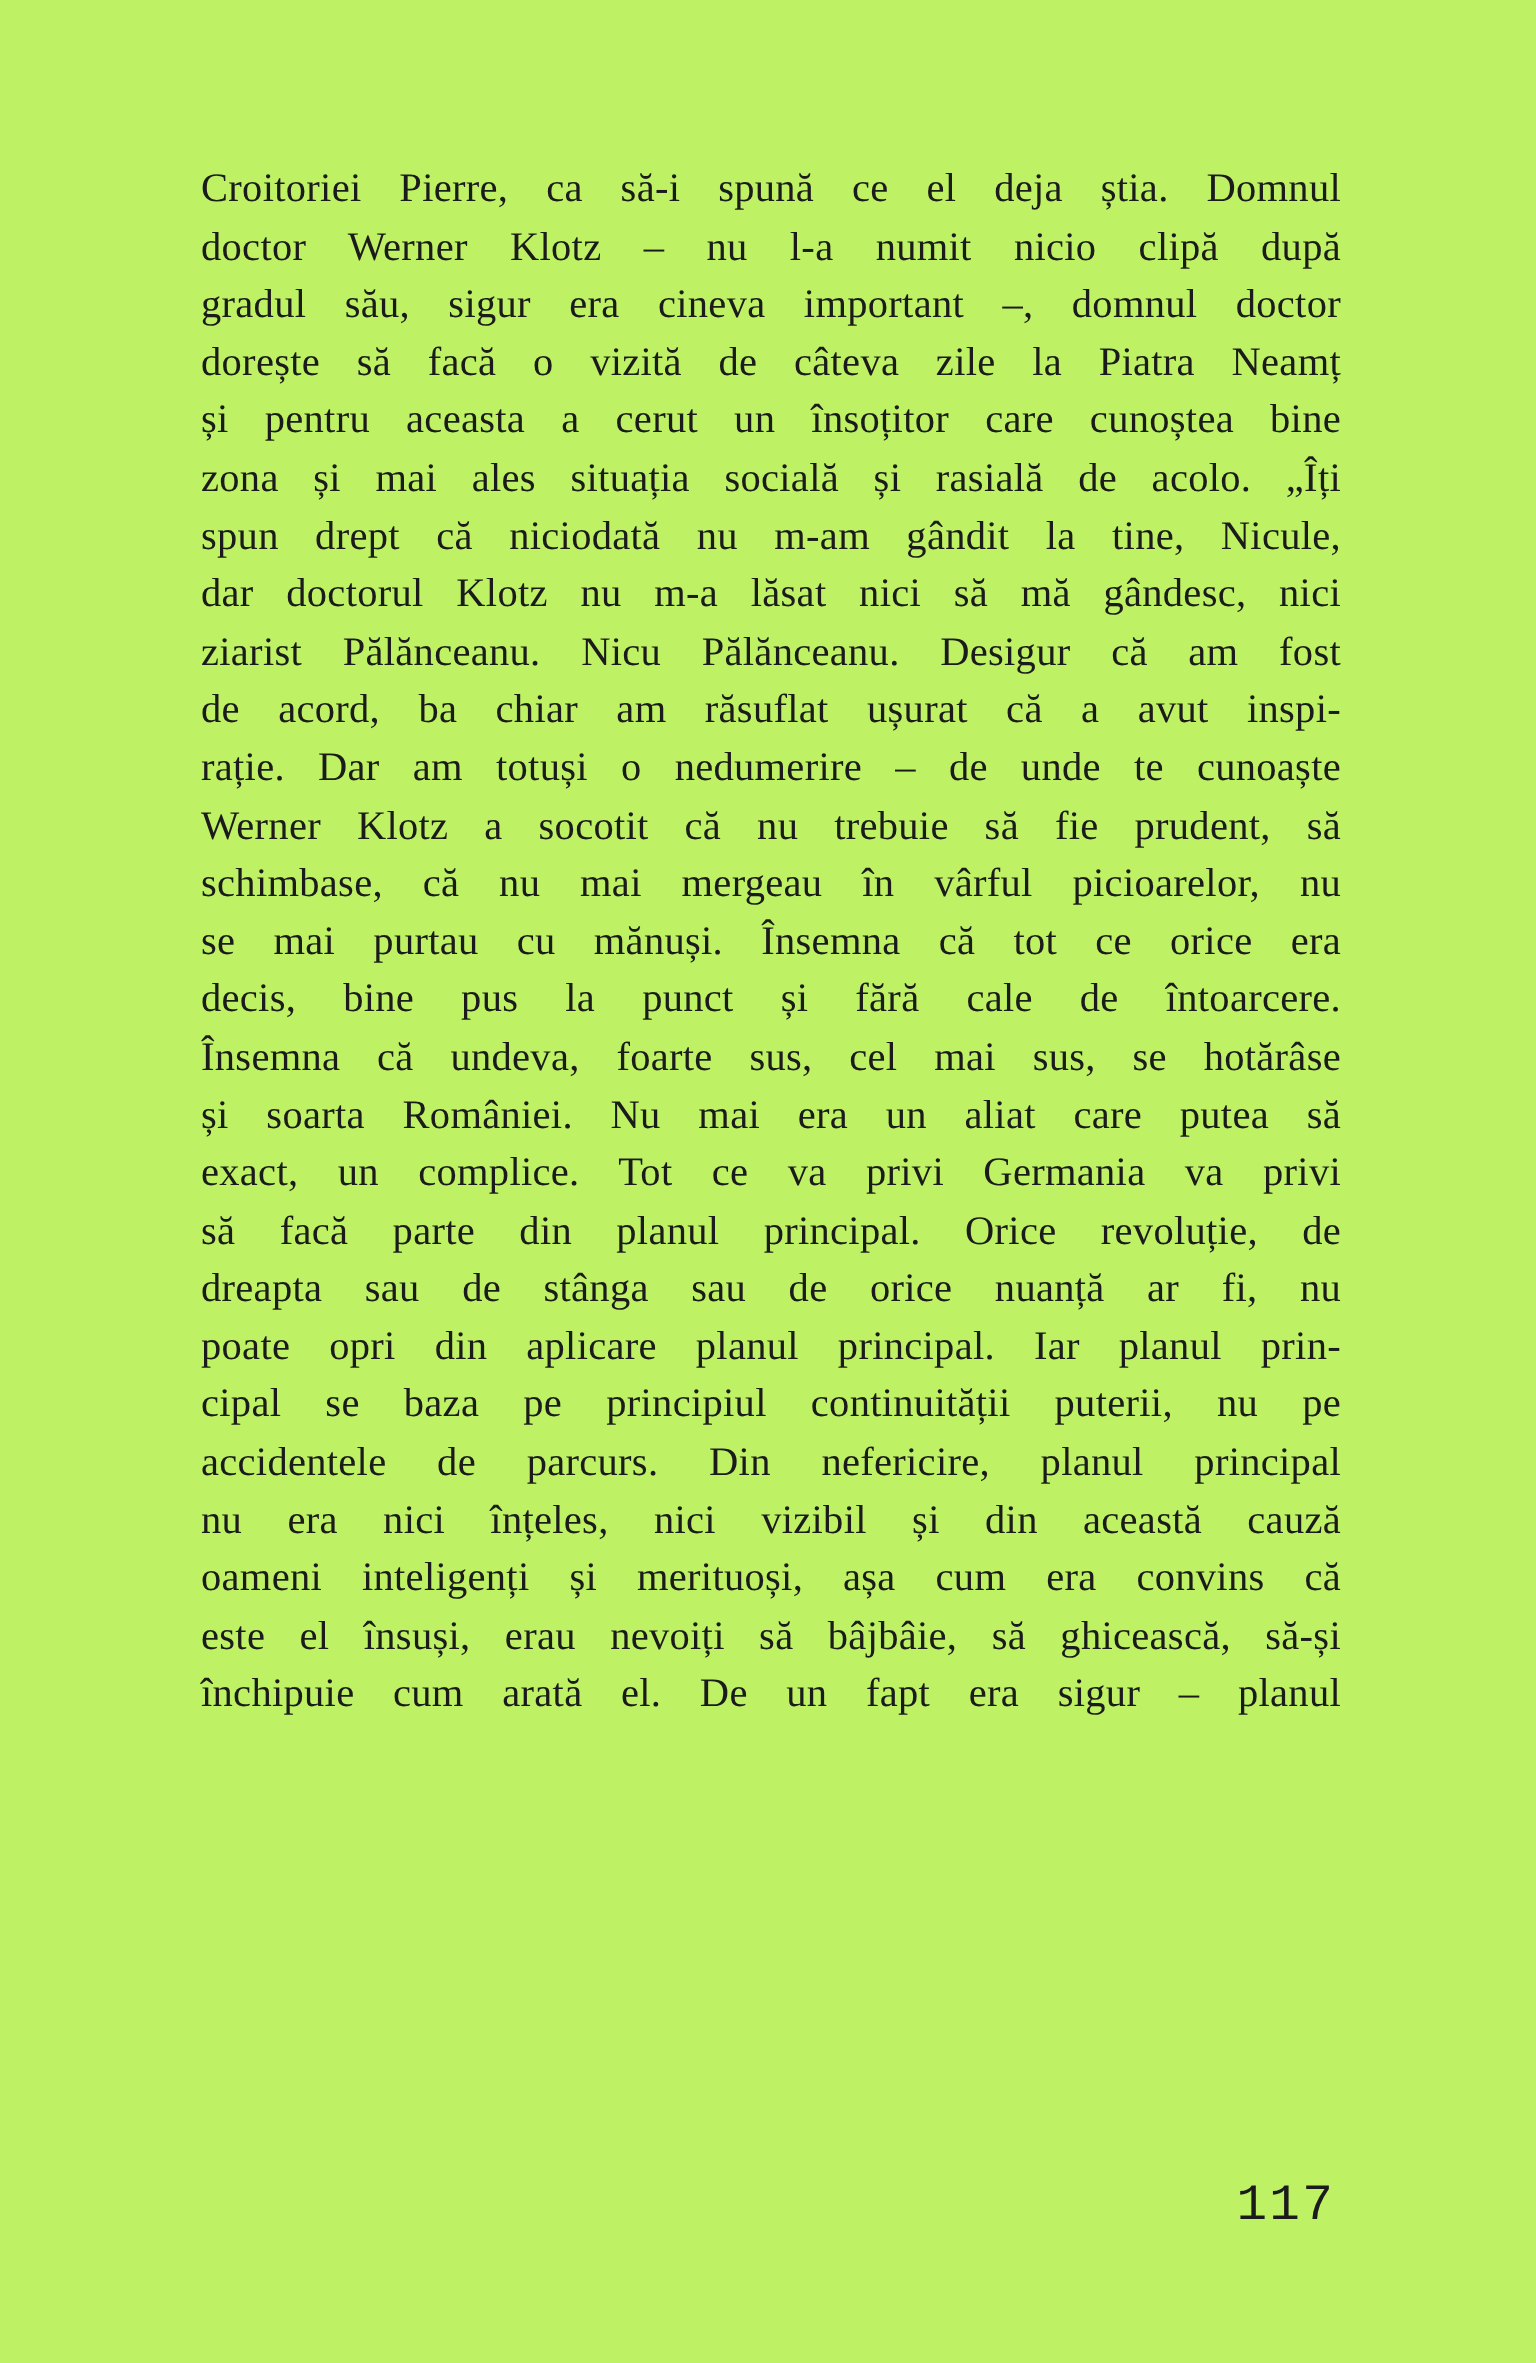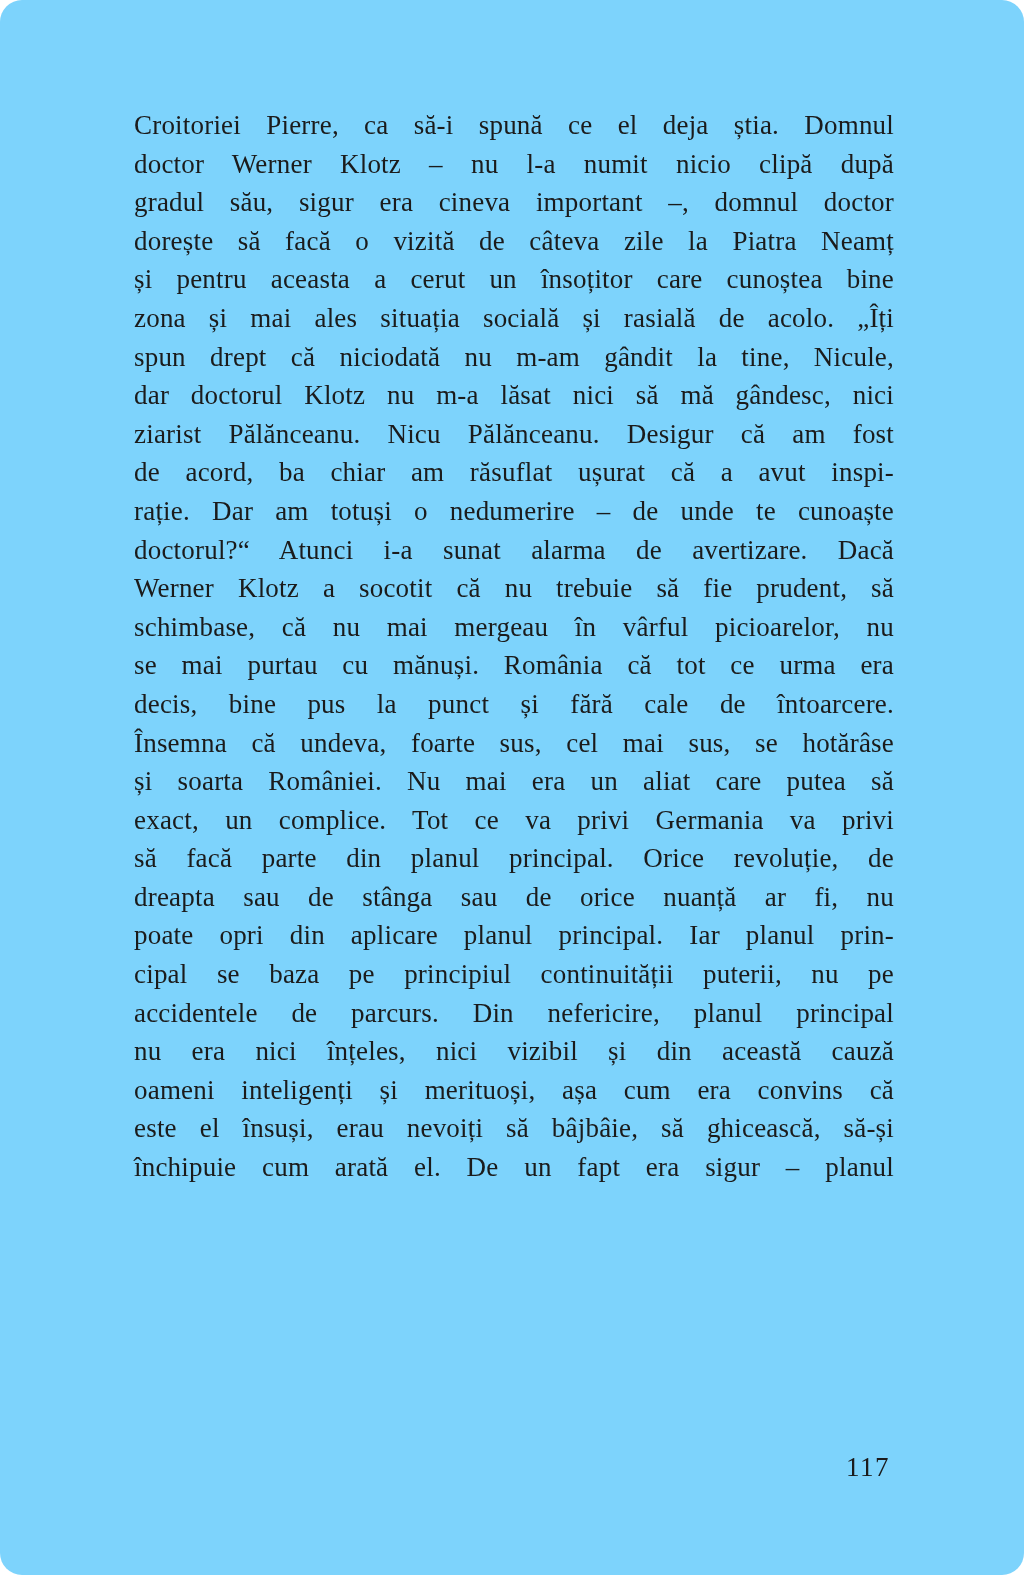--- a/index.html
+++ b/index.html
@@ -10,22 +10,21 @@
   body {
     width: 1024px;
     height: 1575px;
     position: relative;
     font-family: "Liberation Serif", serif;
     color: #1b1b1b;
   }
   .book-page {
     position: absolute;
     inset: 0;
-    background: #7dd3fc;
-    border-radius: 22px;
+    background: #bef264;
   }
   .text-block {
     position: absolute;
     left: 134px;
     top: 106px;
     width: 760px;
     font-size: 27px;
     line-height: 38.6px;
     letter-spacing: 0.2px;
   }
@@ -38,45 +37,45 @@
   
   .text-line::after {
     content: "";
     display: inline-block;
     width: 0;
   }
   .page-number {
     position: absolute;
     top: 1452px;
     right: 134px;
-    font-size: 27px;
+    font-size: 34px;
     letter-spacing: 1.5px;
     color: #1b1b1b;
+    font-family: Liberation Mono, monospace;
   }
 </style>
 </head>
 <body>
 
 <div class="book-page">
   <div class="text-block">
       <div class="text-line">Croitoriei Pierre, ca să-i spună ce el deja știa. Domnul</div>
       <div class="text-line">doctor Werner Klotz – nu l-a numit nicio clipă după</div>
       <div class="text-line">gradul său, sigur era cineva important –, domnul doctor</div>
       <div class="text-line">dorește să facă o vizită de câteva zile la Piatra Neamț</div>
       <div class="text-line">și pentru aceasta a cerut un însoțitor care cunoștea bine</div>
       <div class="text-line">zona și mai ales situația socială și rasială de acolo. „Îți</div>
       <div class="text-line">spun drept că niciodată nu m-am gândit la tine, Nicule,</div>
       <div class="text-line">dar doctorul Klotz nu m-a lăsat nici să mă gândesc, nici</div>
       <div class="text-line">ziarist Pălănceanu. Nicu Pălănceanu. Desigur că am fost</div>
       <div class="text-line">de acord, ba chiar am răsuflat ușurat că a avut inspi-</div>
       <div class="text-line">rație. Dar am totuși o nedumerire – de unde te cunoaște</div>
-      <div class="text-line">doctorul?“ Atunci i-a sunat alarma de avertizare. Dacă</div>
       <div class="text-line">Werner Klotz a socotit că nu trebuie să fie prudent, să</div>
       <div class="text-line">schimbase, că nu mai mergeau în vârful picioarelor, nu</div>
-      <div class="text-line">se mai purtau cu mănuși. România că tot ce urma era</div>
+      <div class="text-line">se mai purtau cu mănuși. Însemna că tot ce orice era</div>
       <div class="text-line">decis, bine pus la punct și fără cale de întoarcere.</div>
       <div class="text-line">Însemna că undeva, foarte sus, cel mai sus, se hotărâse</div>
       <div class="text-line">și soarta României. Nu mai era un aliat care putea să</div>
       <div class="text-line">exact, un complice. Tot ce va privi Germania va privi</div>
       <div class="text-line">să facă parte din planul principal. Orice revoluție, de</div>
       <div class="text-line">dreapta sau de stânga sau de orice nuanță ar fi, nu</div>
       <div class="text-line">poate opri din aplicare planul principal. Iar planul prin-</div>
       <div class="text-line">cipal se baza pe principiul continuității puterii, nu pe</div>
       <div class="text-line">accidentele de parcurs. Din nefericire, planul principal</div>
       <div class="text-line">nu era nici înțeles, nici vizibil și din această cauză</div>

